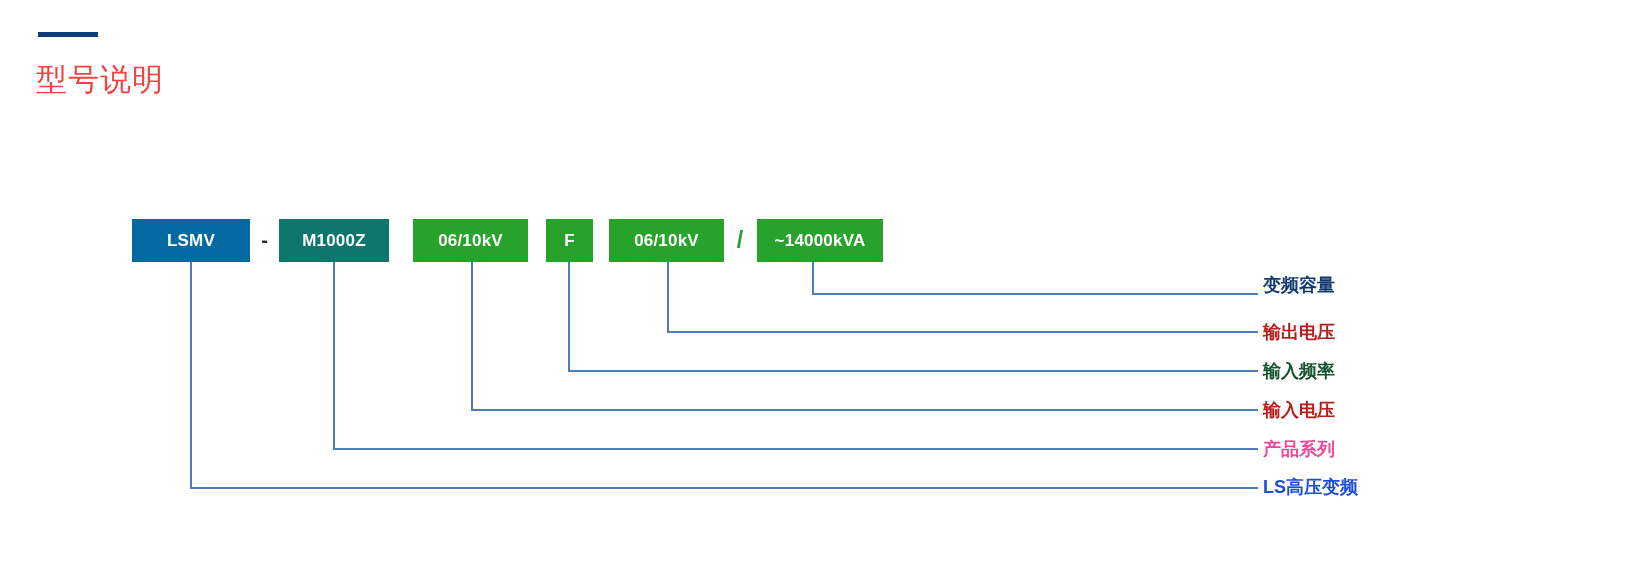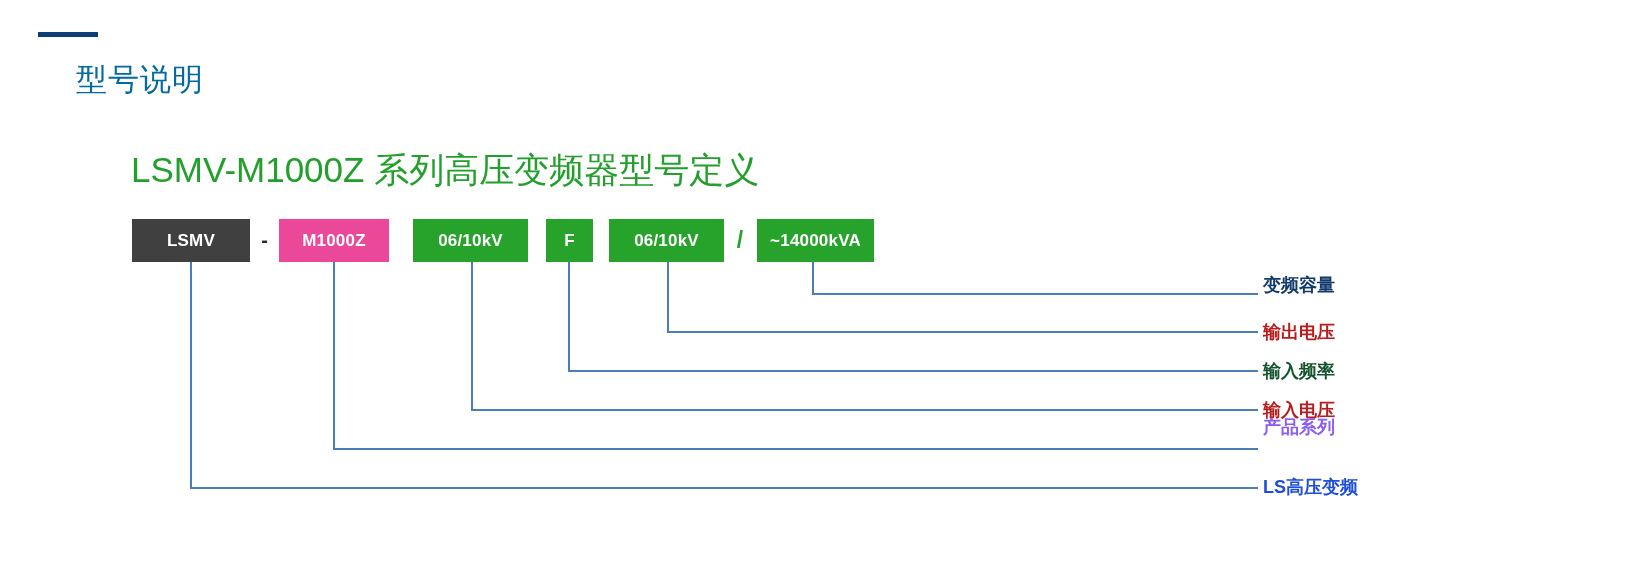--- a/index.html
+++ b/index.html
@@ -11,22 +11,22 @@
   }
   .stage{position:absolute;left:0;top:0;width:1635px;height:569px;}
 
   
   .accent-bar{
     position:absolute;left:38px;top:32px;width:60px;height:5px;
     background:#0b3d78;
   }
   .page-title{
     position:absolute;left:36px;top:60px;
-    font-size:31px;line-height:40px;color:#0369a1;
-    letter-spacing:1px;white-space:nowrap;margin-left:40px;
+    font-size:31px;line-height:40px;color:#ef4444;
+    letter-spacing:1px;white-space:nowrap;
   }
 
   
   .diagram-heading{
     position:absolute;left:131px;top:147px;
     font-size:35px;line-height:46px;color:#22a02b;
     white-space:nowrap;letter-spacing:0px;
   }
   .code-box{
     position:absolute;top:219px;height:43px;
@@ -64,47 +64,46 @@
   }
 </style>
 </head>
 <body>
 
 <div class="stage">
 
   <div class="accent-bar"></div>
   <div class="page-title">型号说明</div>
 
-  <div class="diagram-heading">LSMV-M1000Z 系列高压变频器型号定义</div>
 
   <div id="leader-layer">
       <div class="vline" style="left: 812px; top: 262px; height: 33px; background: rgb(75, 125, 184);"></div>
       <div class="hline" style="left: 812px; top: 293px; width: 446px; background: rgb(75, 125, 184);"></div>
       <div class="leader-label" style="top: 275px; color: rgb(18, 58, 110);">变频容量</div>
       <div class="vline" style="left: 667px; top: 262px; height: 71px; background: rgb(75, 125, 184);"></div>
       <div class="hline" style="left: 667px; top: 331px; width: 591px; background: rgb(75, 125, 184);"></div>
       <div class="leader-label" style="top: 322px; color: #b91c1c;">输出电压</div>
       <div class="vline" style="left: 568px; top: 262px; height: 110px; background: rgb(75, 125, 184);"></div>
       <div class="hline" style="left: 568px; top: 370px; width: 690px; background: rgb(75, 125, 184);"></div>
       <div class="leader-label" style="top: 361px; color: #14532d;">输入频率</div>
       <div class="vline" style="left: 471px; top: 262px; height: 149px; background: rgb(75, 125, 184);"></div>
       <div class="hline" style="left: 471px; top: 409px; width: 787px; background: rgb(75, 125, 184);"></div>
       <div class="leader-label" style="top: 400px; color: #b91c1c;">输入电压</div>
       <div class="vline" style="left: 333px; top: 262px; height: 188px; background: rgb(75, 125, 184);"></div>
       <div class="hline" style="left: 333px; top: 448px; width: 925px; background: rgb(75, 125, 184);"></div>
-      <div class="leader-label" style="top: 417px; color: #8b5cf6;">产品系列</div>
+      <div class="leader-label" style="top: 439px; color: #ec4899;">产品系列</div>
       <div class="vline" style="left: 190px; top: 262px; height: 227px; background: rgb(75, 125, 184);"></div>
       <div class="hline" style="left: 190px; top: 487px; width: 1068px; background: rgb(75, 125, 184);"></div>
       <div class="leader-label" style="top: 477px; color: #1d4ed8;">LS高压变频</div>
     </div>
   <div id="box-layer">
-      <div class="code-box" style="left: 132px; width: 118px; background: #404040;">LSMV</div>
-      <div class="code-box" style="left: 279px; width: 110px; background: #ec4899;">M1000Z</div>
+      <div class="code-box" style="left: 132px; width: 118px; background: #0369a1;">LSMV</div>
+      <div class="code-box" style="left: 279px; width: 110px; background: #0f766e;">M1000Z</div>
       <div class="code-box" style="left: 413px; width: 115px; background: rgb(39, 163, 44);">06/10kV</div>
       <div class="code-box" style="left: 546px; width: 47px; background: rgb(39, 163, 44);">F</div>
       <div class="code-box" style="left: 609px; width: 115px; background: rgb(39, 163, 44);">06/10kV</div>
-      <div class="code-box" style="left: 757px; width: 117px; background: rgb(39, 163, 44);">~14000kVA</div>
+      <div class="code-box" style="left: 757px; width: 126px; background: rgb(39, 163, 44);">~14000kVA</div>
       <div class="sep dash" style="left: 252px; width: 25px;">-</div>
       <div class="sep slash" style="left: 727px; width: 26px;">/</div>
     </div>
 
 
 </div>
 
 </body></html>

